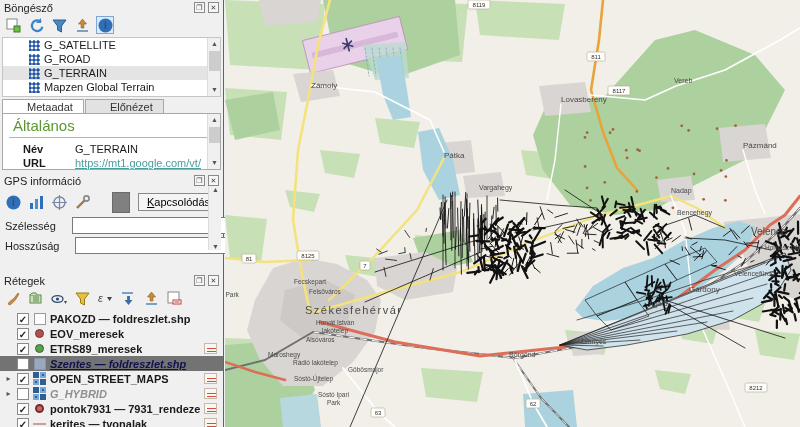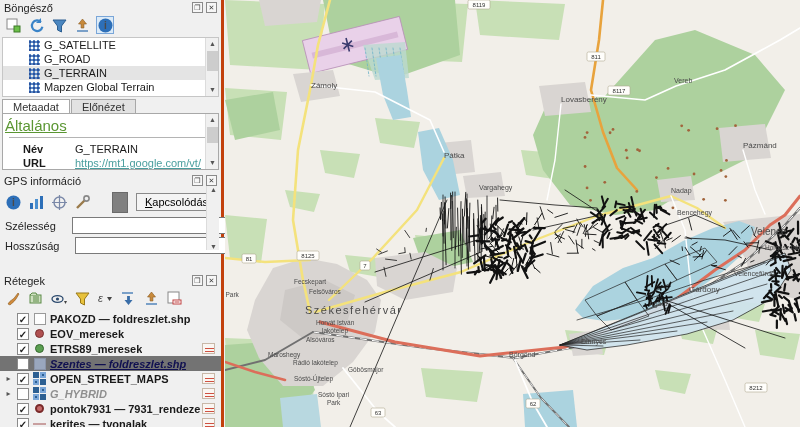--- a/index.html
+++ b/index.html
@@ -3,21 +3,21 @@
 <meta charset="utf-8">
 <style>
   * { margin:0; padding:0; box-sizing:border-box; }
   html,body { width:800px; height:427px; overflow:hidden;
     font-family:"Liberation Sans", sans-serif; font-size:11px; color:#1a1a1a;
     background:#f0f0f0; }
   #app { position:relative; width:800px; height:427px; }
 
   
   #left { position:absolute; left:0; top:0; width:224px; height:427px;
-    background:#f0f0f0; border-right:3px solid #c2410c; }
+    background:#f0f0f0; border-right:1px solid #c2410c; }
   .panel-title { height:14px; padding:1px 4px 0 4px; display:flex; align-items:center; color:#222; }
   .panel-title .t { flex:1; font-size:11px; }
   .win-btns { display:flex; gap:3px; }
   .win-btn { width:11px; height:11px; border:1px solid #8a8a8a; background:#f6f6f6;
     font-size:7px; line-height:9px; text-align:center; color:#444; }
   .toolbar { display:flex; align-items:center; gap:5px; padding:2px 4px; }
   .tb-icon { width:18px; height:18px; display:flex; align-items:center; justify-content:center; }
   .tb-icon.pressed { border:1px solid #7aa6d8; background:#dcebf8; }
 
   
@@ -31,26 +31,26 @@
       repeating-linear-gradient(90deg,#4a7fc1 0 2px,transparent 2px 4px);
     background-blend-mode:multiply; opacity:.9; }
   .vscroll { position:absolute; right:0; top:0; bottom:0; width:13px;
     background:#f0f0f0; border-left:1px solid #dcdcdc; }
   .vscroll .arr { position:absolute; left:0; width:13px; height:12px; font-size:7px;
     color:#555; text-align:center; line-height:12px; background:#f0f0f0; }
   .vscroll .thumb { position:absolute; left:1px; width:11px; background:#cdcdcd; }
 
   
   .tabs { display:flex; padding:2px 2px 0 2px; gap:1px; height:16px; }
-  .tab { padding:1px 10px 0 10px; border:1px solid #a8a8a8; border-bottom:none;
+  .tab { padding:1px 10px 0 24px; border:1px solid #a8a8a8; border-bottom:none;
     background:#e2e2e2; font-size:11px; color:#333; }
   .tab.active { background:#fff; position:relative; z-index:2; }
   .meta { position:relative; background:#fff; border:1px solid #a8a8a8; margin:0 2px;
     height:57px; overflow:hidden; }
-  .meta h1 { font-size:15px; font-weight:400; color:#5a9632; padding:3px 0 2px 2px;text-decoration:underline; }
+  .meta h1 { font-size:15px; font-weight:400; color:#5a9632; padding:3px 0 2px 10px; }
   .meta hr { border:none; border-top:1px solid #b4b4b4; margin:1px 6px 4px 6px; }
   .meta .row { display:flex; padding:1px 0 1px 20px; }
   .meta .lbl { width:52px; font-weight:bold; }
   .meta a { color:#4a9e9e; text-decoration:underline; }
 
   
   .gps-ico-row { position:relative; display:flex; align-items:center; gap:8px; padding:4px 4px 2px 6px; height:28px; }
   .swatch { width:34px; height:21px; background:#808080; border:1px solid #6a6a6a; margin-left:14px; }
   .btn { border:1px solid #8a8a8a; background:#f4f4f4; padding:2px 8px; font-size:11px; }
   .btn u { text-decoration:underline; }

